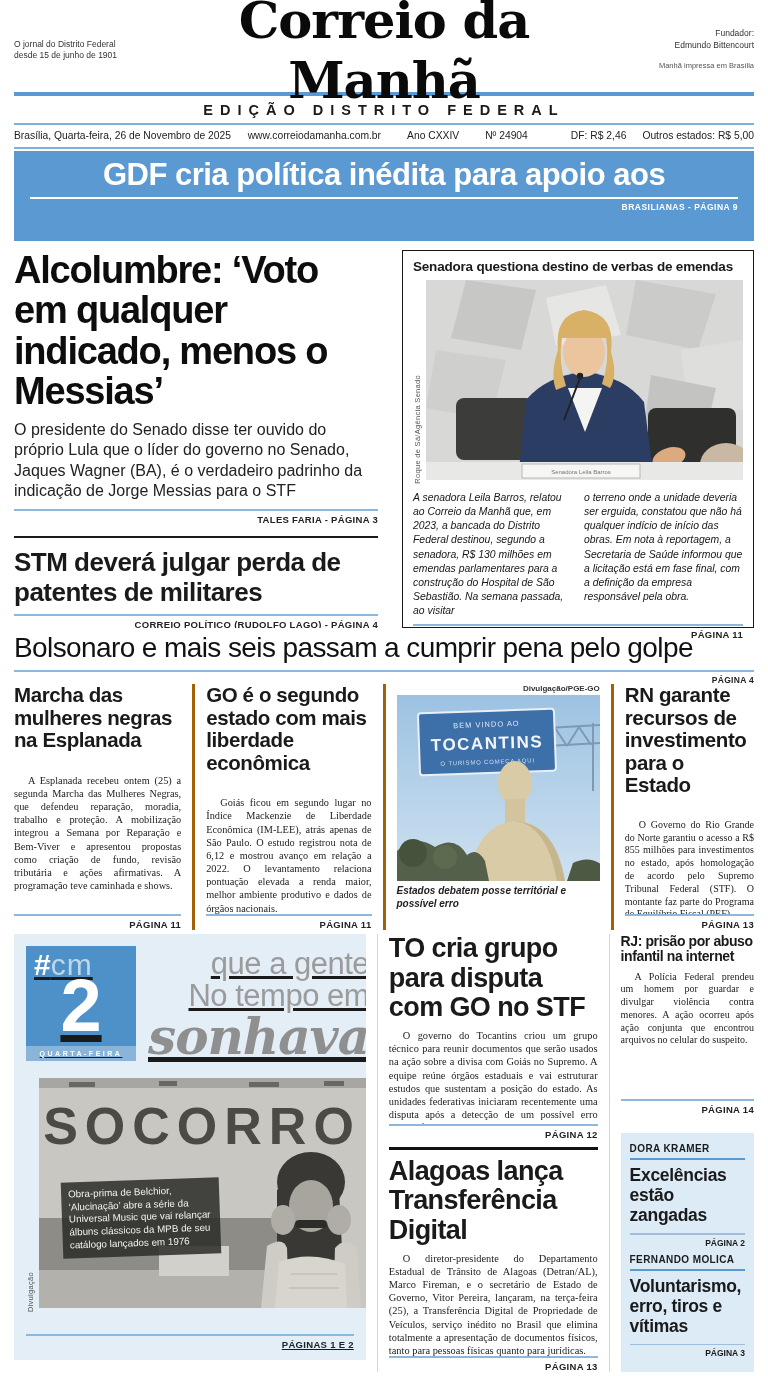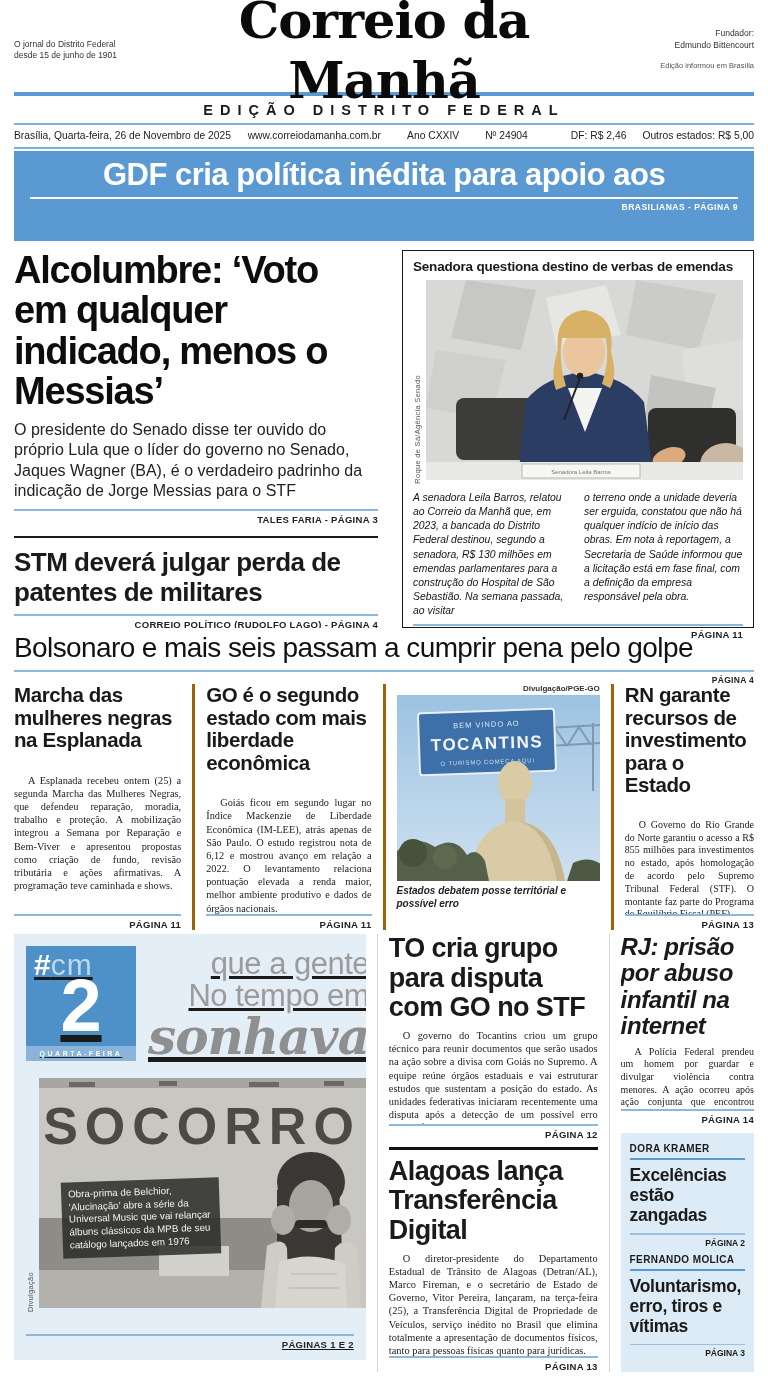--- a/index.html
+++ b/index.html
@@ -102,24 +102,24 @@
   .promo-panel .foot { margin-top:auto; }
 
   .bstory { display:flex; flex-direction:column; overflow:hidden; }
   .bstory h3 { font-size:27px; line-height:1.1; font-weight:600; letter-spacing:-0.6px; }
   .bstory .serif-body { margin-top:6px; font-size:10.4px; line-height:1.27; flex:1 1 auto; overflow:hidden; }
   .bstory .foot { margin-top:auto; }
   .story-to { height:206px; }
   .divider-heavy { height:2.5px; background:#111; border:0; margin:7px 0; }
   .story-alagoas { flex:1;justify-content:flex-end; }
   .story-rj { height:196px; }
-  .story-rj h3 { font-size:24px; letter-spacing:-0.4px;font-style:italic; }
+  .story-rj h3 { font-size:14px; letter-spacing:-0.4px; }
   .story-rj .serif-body { font-size:10px; }
 
-  .colm-panel { background:#dcebf6; flex:1; margin-top:8px; padding:10px 9px 8px; }
+  .colm-panel { background:#dcebf6; flex:1; margin-top:18px; padding:10px 9px 8px; }
   .colm-author { font-size:10px; font-weight:bold; letter-spacing:0.4px; color:#1b1b1b; }
   .colm-rule { height:2px; background:#5b99d3; border:0; margin-top:4px; }
   .colm-title { font-size:17.5px; line-height:1.14; font-weight:600; letter-spacing:-0.3px; margin-top:6px; }
   .colm-thin { height:1.5px; background:#9dbfdd; border:0; margin-top:7px; }
   .colm-page { text-align:right; font-size:8.5px; font-weight:bold; padding:3px 0 6px; }
 
   svg text { font-family:"Liberation Sans", sans-serif; }
 </style>
 </head>
 <body>
@@ -128,21 +128,21 @@
 
   <div class="masthead">
     <div class="mast-side">
       <div>O jornal do Distrito Federal</div>
       <div>desde 15 de junho de 1901</div>
     </div>
     <div class="mast-title">Correio da Manhã</div>
     <div class="mast-side right">
       <div>Fundador:</div>
       <div>Edmundo Bittencourt</div>
-      <div class="printed-note">Edição informou em Brasília</div>
+      <div class="printed-note">Manhã impressa em Brasília</div>
     </div>
   </div>
 
   <div class="rule-blue-thick"></div>
   <div class="edition">EDIÇÃO DISTRITO FEDERAL</div>
   <div class="rule-blue-thin"></div>
 
   <div class="dateline">
     <span class="dl-date">Brasília, Quarta-feira, 26 de Novembro de 2025</span>
     <span class="dl-mid">

